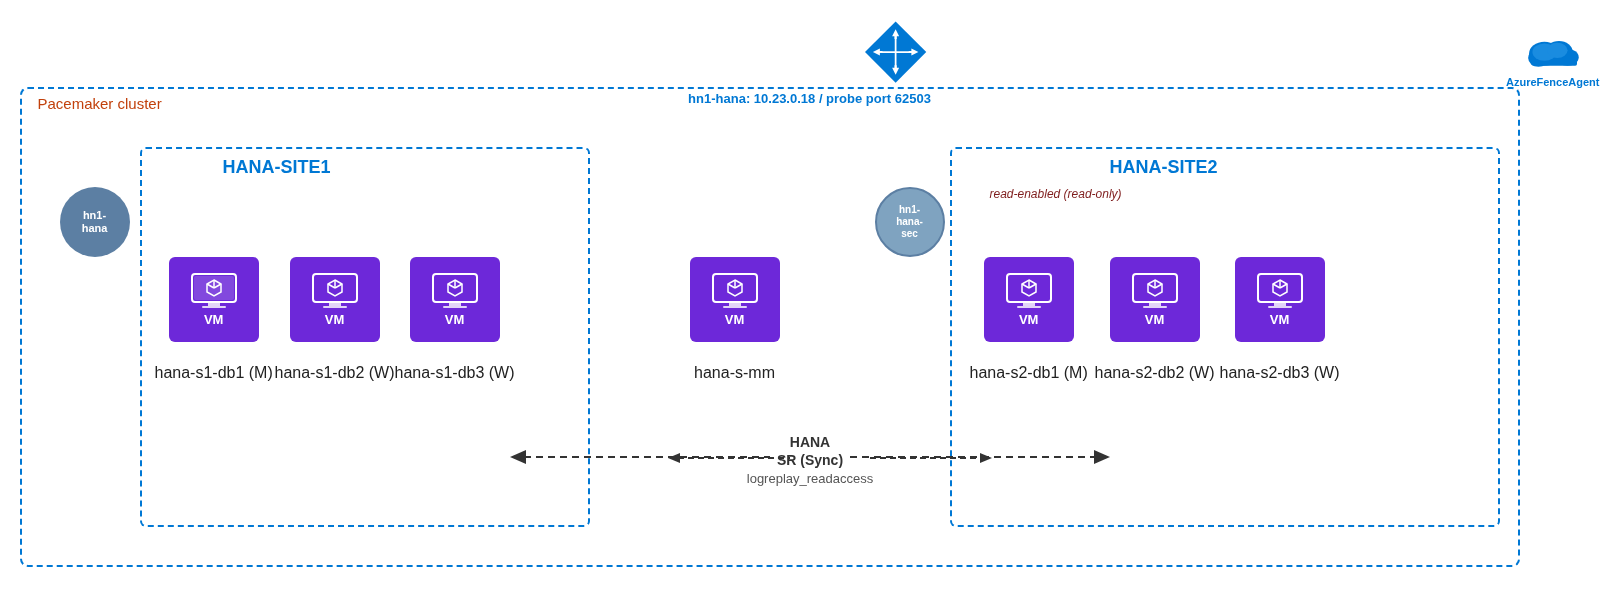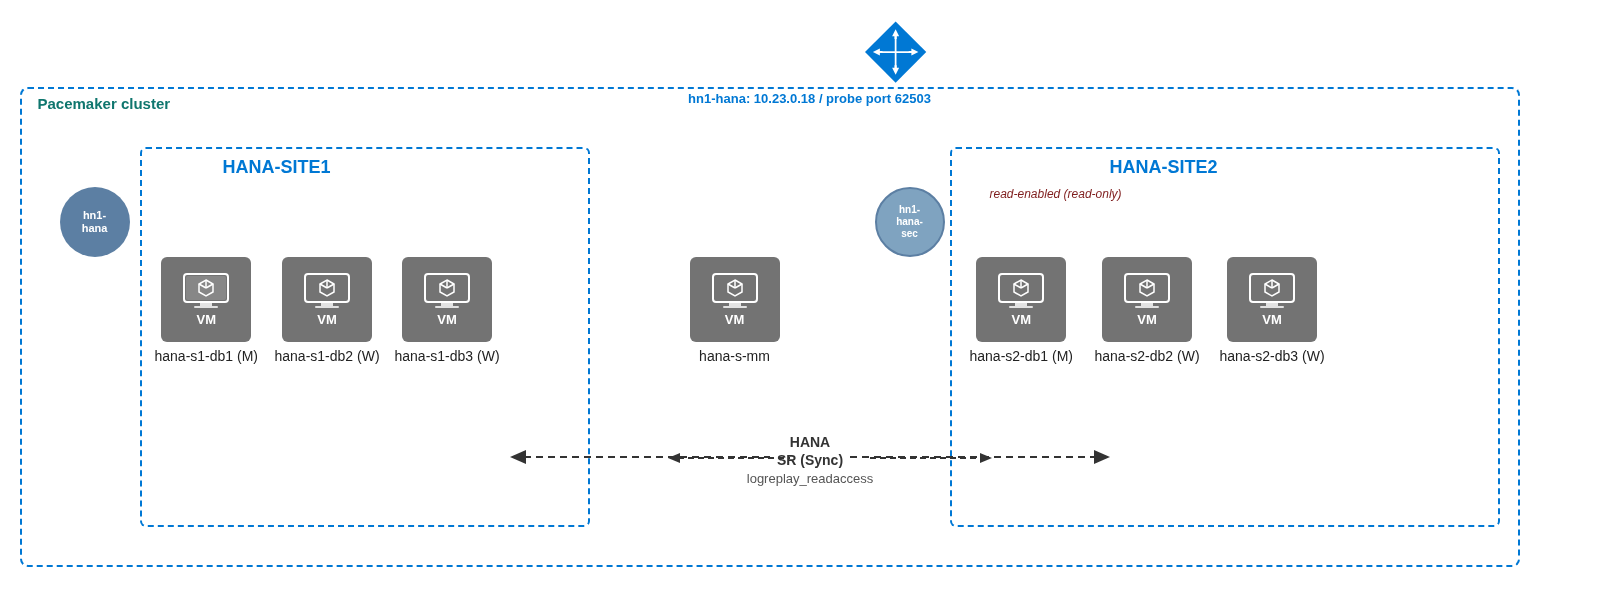--- a/index.html
+++ b/index.html
@@ -82,23 +82,23 @@
       right: 80px;
       bottom: 20px;
       border: 2px dashed #0078d4;
       border-radius: 8px;
     }
 
     .pacemaker-label {
       position: absolute;
       top: 78px;
       left: 18px;
-      color: #0f766e;
+      color: #c2410c;
       font-size: 15px;
-      font-weight: 700;
+      font-weight: 400;
     }
 
     
     .node-circle-left {
       position: absolute;
       top: 170px;
       left: 40px;
       width: 70px;
       height: 70px;
       background: #5c7fa3;
@@ -187,21 +187,21 @@
     .vm-group {
       display: flex;
       flex-direction: column;
       align-items: center;
       position: absolute;
     }
 
     .vm-box {
       width: 90px;
       height: 85px;
-      background: #737373;
+      background: #6d28d9;
       border-radius: 6px;
       display: flex;
       flex-direction: column;
       align-items: center;
       justify-content: center;
       color: white;
     }
 
     .vm-icon {
       width: 48px;
@@ -209,23 +209,23 @@
     }
 
     .vm-label-box {
       font-size: 13px;
       font-weight: 700;
       margin-top: 2px;
       color: white;
     }
 
     .vm-name {
-      font-size: 14px;
+      font-size: 16px;
       color: #222;
-      margin-top: 6px;
+      margin-top: 22px;
       text-align: center;
       white-space: nowrap;
     }
 
     
     .vm-s1-db1 { top: 240px; left: 135px; }
     .vm-s1-db2 { top: 240px; left: 255px; }
     .vm-s1-db3 { top: 240px; left: 375px; }
     .vm-s-mm   { top: 240px; left: 670px; }
     .vm-s2-db1 { top: 240px; left: 950px; }
@@ -256,20 +256,34 @@
       <polygon points="40,14 36,22 44,22" fill="white"></polygon>
       <polygon points="40,66 36,58 44,58" fill="white"></polygon>
       <polygon points="14,40 22,36 22,44" fill="white"></polygon>
       <polygon points="66,40 58,36 58,44" fill="white"></polygon>
     </svg>
     <div class="lb-labels">
       <div class="primary">hn1-hana:  10.23.0.18 / probe port 62503</div>
     </div>
   </div>
 
+  <div class="azure-fence">
+    <svg class="cloud-icon" viewBox="0 0 70 50">
+
+      <ellipse cx="25" cy="30" rx="18" ry="14" fill="#0078d4"></ellipse>
+      <ellipse cx="42" cy="28" rx="16" ry="13" fill="#0078d4"></ellipse>
+      <ellipse cx="18" cy="35" rx="12" ry="10" fill="#0078d4"></ellipse>
+      <ellipse cx="52" cy="34" rx="13" ry="10" fill="#0078d4"></ellipse>
+      <rect x="10" y="32" width="53" height="12" fill="#0078d4" rx="2"></rect>
+
+      <ellipse cx="25" cy="28" rx="14" ry="10" fill="#1a8ce0"></ellipse>
+      <ellipse cx="40" cy="26" rx="12" ry="9" fill="#1a8ce0"></ellipse>
+    </svg>
+    <div class="azure-fence-label">AzureFenceAgent</div>
+  </div>
 
   <div class="pacemaker-cluster"></div>
   <div class="pacemaker-label">Pacemaker cluster</div>
 
   <div class="node-circle-left">hn1-<br>hana</div>
 
   <div class="node-circle-right">hn1-<br>hana-<br>sec</div>
 
   <div class="hana-site1"></div>
   <div class="site1-label">HANA-SITE1</div>

